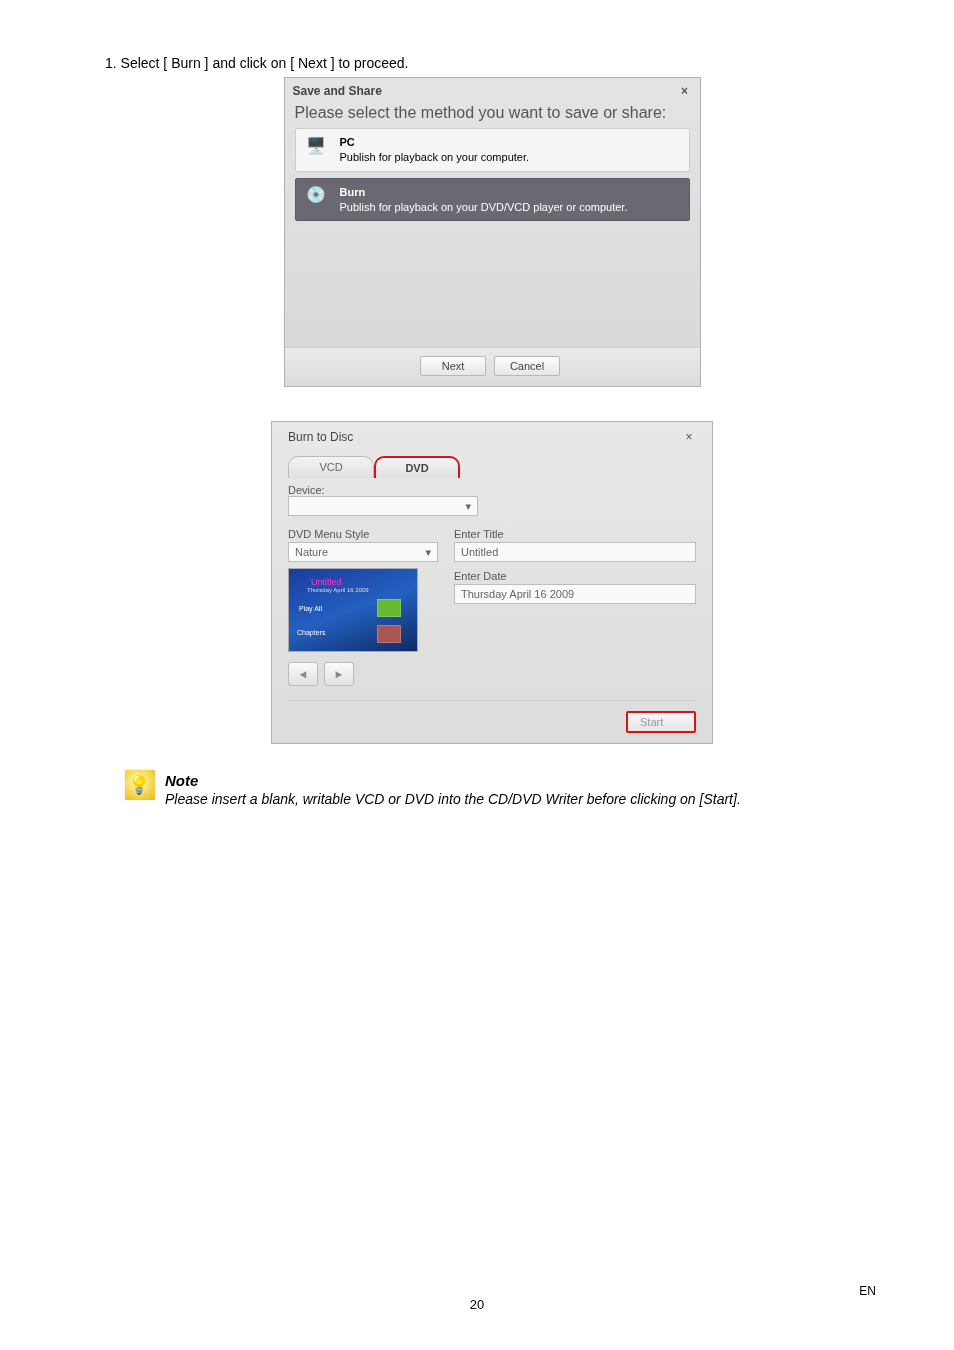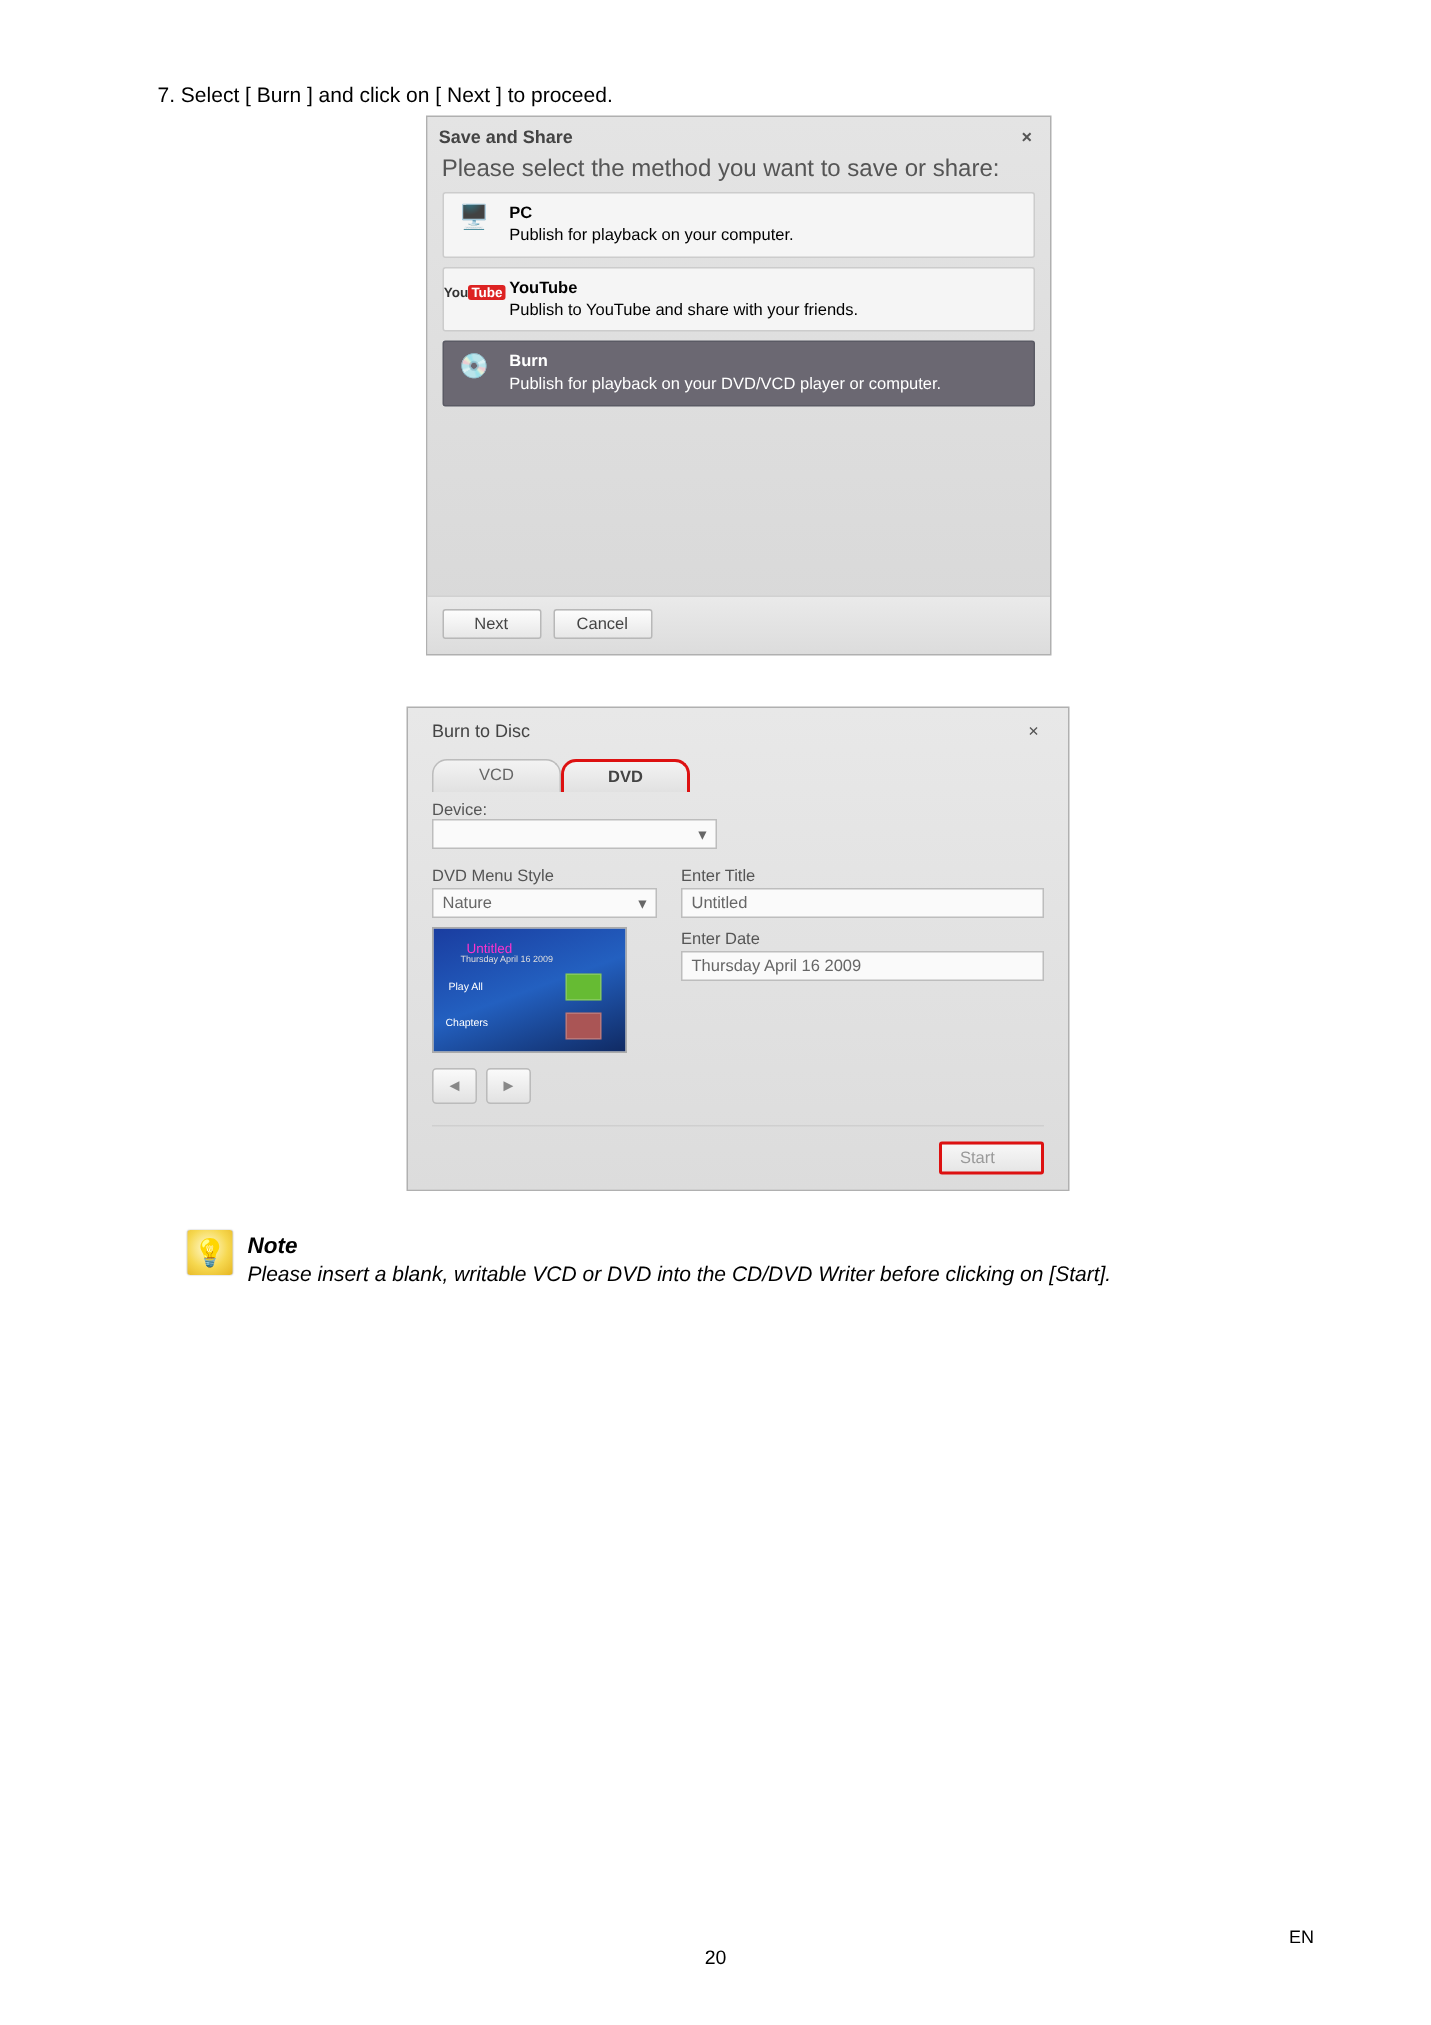--- a/index.html
+++ b/index.html
@@ -56,21 +56,21 @@
   }
   .opt-icon {
     width: 26px; height: 20px;
     display:flex; align-items:center; justify-content:center;
     font-size: 16px;
   }
   .opt-body { font-size: 11px; line-height: 1.35; }
   .opt-body .t { font-weight: bold; }
   .dlg1-spacer { height: 120px; }
   .dlg1-btns {
-    display:flex; justify-content:flex-start; gap:8px;
+    display:flex; justify-content:center; gap:8px;
     padding: 8px 14px 10px 10px;
     border-top: 1px solid #d1d1d1;
     background: linear-gradient(#eaeaea,#dcdcdc);
   }
   .btn {
     min-width: 66px;
     padding: 3px 10px;
     font-size: 11px;
     background: linear-gradient(#fdfdfd,#e7e7e7);
     border: 1px solid #b8b8b8;
@@ -160,45 +160,36 @@
   .footer-en { position:absolute; bottom:52px; right:78px; font-size:12px;}
   .x-close { width:14px; text-align:center; color:#555; }
   .yt-badge { font-size:9px; font-weight:bold; }
   .yt-badge .yr { background:#d22; color:#fff; padding:0 2px; border-radius:2px; }
 </style>
 </head>
 <body>
 
 <div class="page-wrap">
 
-  <div class="step-line">7. Select [ Burn ] and click on [ Next ] to proceed.</div>
+  <div class="step-line">1. Select [ Burn ] and click on [ Next ] to proceed.</div>
 
   <div class="dialog1">
     <div class="dlg1-title">
       <span>Save and Share</span>
       <span class="x-close">×</span>
     </div>
     <div class="dlg1-instr">Please select the method you want to save or share:</div>
     <div class="opt-list">
       <div class="opt">
         <div class="opt-icon">🖥️</div>
         <div class="opt-body">
           <div class="t">PC</div>
           <div>Publish for playback on your computer.</div>
         </div>
       </div>
-      <div class="opt">
-        <div class="opt-icon">
-            <span class="yt-badge"><span style="color:#333">You</span><span class="yr">Tube</span></span>
-          </div>
-        <div class="opt-body">
-          <div class="t">YouTube</div>
-          <div>Publish to YouTube and share with your friends.</div>
-        </div>
-      </div>
       <div class="opt selected">
         <div class="opt-icon">💿</div>
         <div class="opt-body">
           <div class="t">Burn</div>
           <div>Publish for playback on your DVD/VCD player or computer.</div>
         </div>
       </div>
     </div>
     <div class="dlg1-spacer"></div>
     <div class="dlg1-btns">

